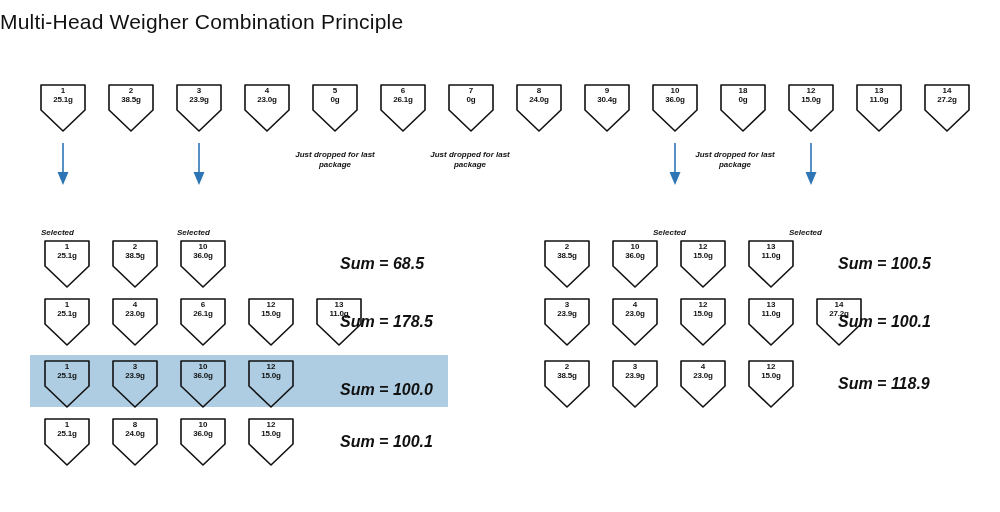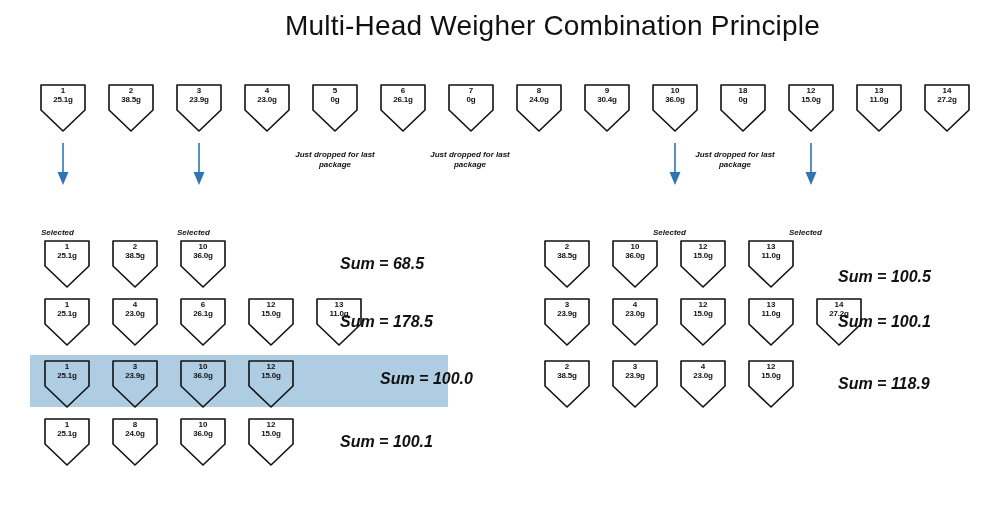--- a/index.html
+++ b/index.html
@@ -22,22 +22,22 @@
     width: 1000px;
     height: 512px;
     background: #ffffff;
   }
 
   
   #title {
     position: absolute;
     left: 0; top: 10px;
     width: 820px;
-    text-align: right;
-    font-size: 28px;
+    text-align: left;
+    font-size: 21px;
     font-weight: 400;
     letter-spacing: 0.2px;
     color: #111111;
     font-family: "Liberation Sans", sans-serif;
   }
 
   
   #highlight-band {
     position: absolute;
     left: 30px;
@@ -401,21 +401,21 @@
       </div>
       <div class="head" style="left: 246px; top: 358px;">
         <svg viewBox="0 0 50 52" xmlns="http://www.w3.org/2000/svg">
           <path d="M3 3 h44 v25 l-22 21 l-22 -21 z" fill="none" stroke="#111111" stroke-width="1.6" stroke-linejoin="round"></path>
         </svg>
         <div class="head-text">
           <span class="head-id">12</span>
           <span class="head-weight">15.0g</span>
         </div>
       </div>
-      <div class="sum-label" style="left: 340px; top: 370px; margin-left: 40px;">Sum = 100.0</div>
+      <div class="sum-label" style="left: 340px; top: 381px;">Sum = 100.0</div>
       <div class="head" style="left: 42px; top: 416px;">
         <svg viewBox="0 0 50 52" xmlns="http://www.w3.org/2000/svg">
           <path d="M3 3 h44 v25 l-22 21 l-22 -21 z" fill="none" stroke="#111111" stroke-width="1.6" stroke-linejoin="round"></path>
         </svg>
         <div class="head-text">
           <span class="head-id">1</span>
           <span class="head-weight">25.1g</span>
         </div>
       </div>
       <div class="head" style="left: 110px; top: 416px;">
@@ -475,21 +475,21 @@
       </div>
       <div class="head" style="left: 746px; top: 238px;">
         <svg viewBox="0 0 50 52" xmlns="http://www.w3.org/2000/svg">
           <path d="M3 3 h44 v25 l-22 21 l-22 -21 z" fill="none" stroke="#111111" stroke-width="1.6" stroke-linejoin="round"></path>
         </svg>
         <div class="head-text">
           <span class="head-id">13</span>
           <span class="head-weight">11.0g</span>
         </div>
       </div>
-      <div class="sum-label" style="left: 838px; top: 268px;">Sum = 100.5</div>
+      <div class="sum-label" style="left: 838px; top: 255px;">Sum = 100.5</div>
       <div class="head" style="left: 542px; top: 296px;">
         <svg viewBox="0 0 50 52" xmlns="http://www.w3.org/2000/svg">
           <path d="M3 3 h44 v25 l-22 21 l-22 -21 z" fill="none" stroke="#111111" stroke-width="1.6" stroke-linejoin="round"></path>
         </svg>
         <div class="head-text">
           <span class="head-id">3</span>
           <span class="head-weight">23.9g</span>
         </div>
       </div>
       <div class="head" style="left: 610px; top: 296px;">

